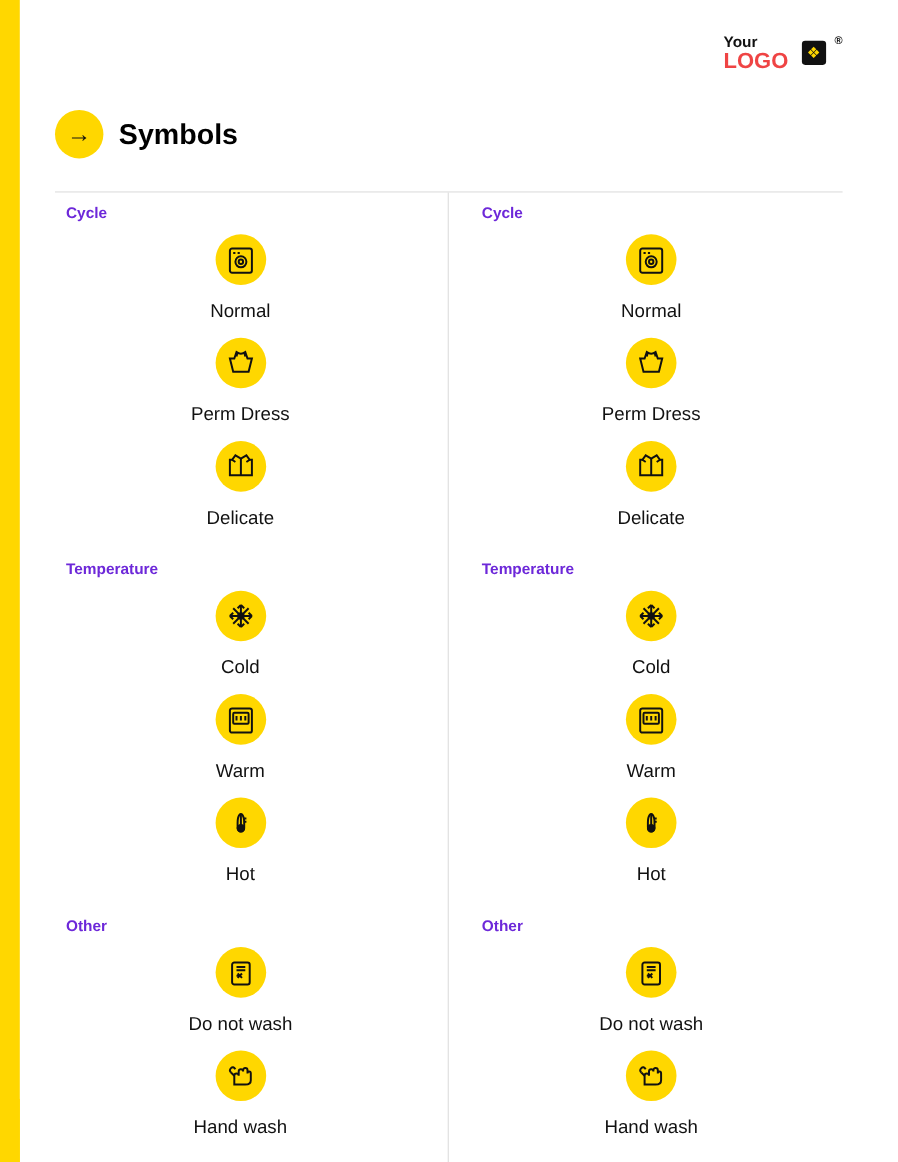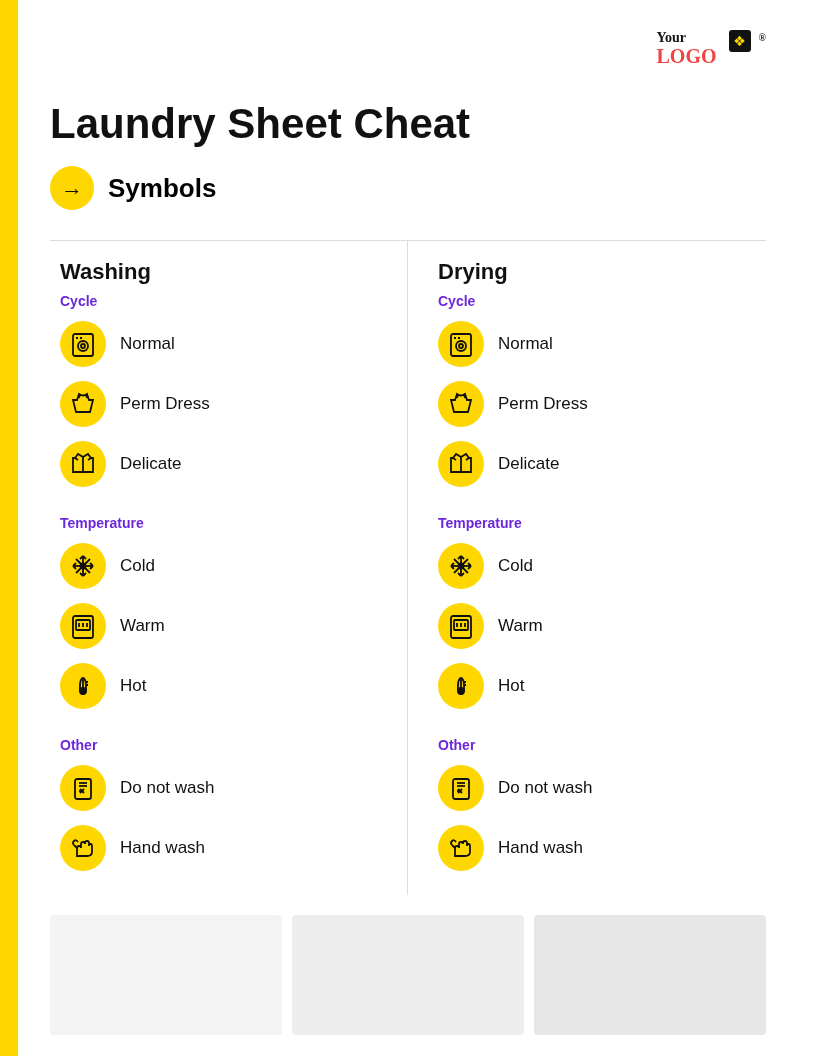--- a/index.html
+++ b/index.html
@@ -105,20 +105,21 @@
       font-size: 14px;
       font-weight: 700;
       color: #6d28d9;
       margin-bottom: 12px;
     }
     .item-row {
       display: flex;
       align-items: center;
       gap: 14px;
       margin-bottom: 14px;
+      flex-direction: column;
     }
     .icon-circle {
       width: 46px;
       height: 46px;
       background: #FFD700;
       border-radius: 50%;
       display: flex;
       align-items: center;
       justify-content: center;
       flex-shrink: 0;
@@ -146,42 +147,40 @@
       background: #ccc;
       border-radius: 4px;
     }
   </style>
 </head>
 <body>
 
 <div class="yellow-left-bar"></div>
 
 <div class="logo-area">
-  <div style="display:flex; align-items:flex-start; gap:8px;font-family:Liberation Serif, serif;">
+  <div style="display:flex; align-items:center; gap:8px;">
     <div style="text-align:left;">
       <div style="font-size:14px; font-weight:600; color:#111;">Your</div>
       <div style="font-size:20px; font-weight:900; color:#ef4444; line-height:1;">LOGO</div>
     </div>
     <div class="logo-icon"></div>
     <sup style="font-size:10px; font-weight:bold; color:#111; align-self:flex-start; margin-top:2px;">®</sup>
   </div>
 </div>
 
 <div class="main-content">
-  <h1 class="page-title">Laundry Sheet Cheat</h1>
 
   <div class="symbols-header">
     <div class="arrow-circle">→</div>
     <span class="symbols-label">Symbols</span>
   </div>
 
   <div class="grid-container">
 
     <div class="column">
-      <div class="column-title">Washing</div>
       <div class="section-label">Cycle</div>
       <div class="item-row">
         <div class="icon-circle">
           <svg class="icon-svg" viewBox="0 0 28 28" fill="none" stroke="#111" stroke-width="1.8">
             <rect x="4" y="4" width="20" height="22" rx="2"></rect>
             <circle cx="14" cy="16" r="5"></circle>
             <circle cx="14" cy="16" r="2"></circle>
             <line x1="7" y1="8" x2="9" y2="8"></line>
             <line x1="11" y1="8" x2="13" y2="8"></line>
           </svg>
@@ -278,21 +277,20 @@
             <path d="M8 22 L8 14 Q8 12 10 12 Q12 12 12 14 L12 10 Q12 8 14 8 Q16 8 16 10 L16 9 Q16 7 18 7 Q20 7 20 9 L20 12 Q20 10 21.5 10 Q23 10 23 12 L23 18 Q23 22 18 22 Z"></path>
             <line x1="8" y1="14" x2="5" y2="11"></line>
             <path d="M5 11 Q3 9 5 7 Q7 5 9 8"></path>
           </svg>
         </div>
         <span class="item-label">Hand wash</span>
       </div>
     </div>
 
     <div class="column">
-      <div class="column-title">Drying</div>
       <div class="section-label">Cycle</div>
       <div class="item-row">
         <div class="icon-circle">
           <svg class="icon-svg" viewBox="0 0 28 28" fill="none" stroke="#111" stroke-width="1.8">
             <rect x="4" y="4" width="20" height="22" rx="2"></rect>
             <circle cx="14" cy="16" r="5"></circle>
             <circle cx="14" cy="16" r="2"></circle>
             <line x1="7" y1="8" x2="9" y2="8"></line>
             <line x1="11" y1="8" x2="13" y2="8"></line>
           </svg>

